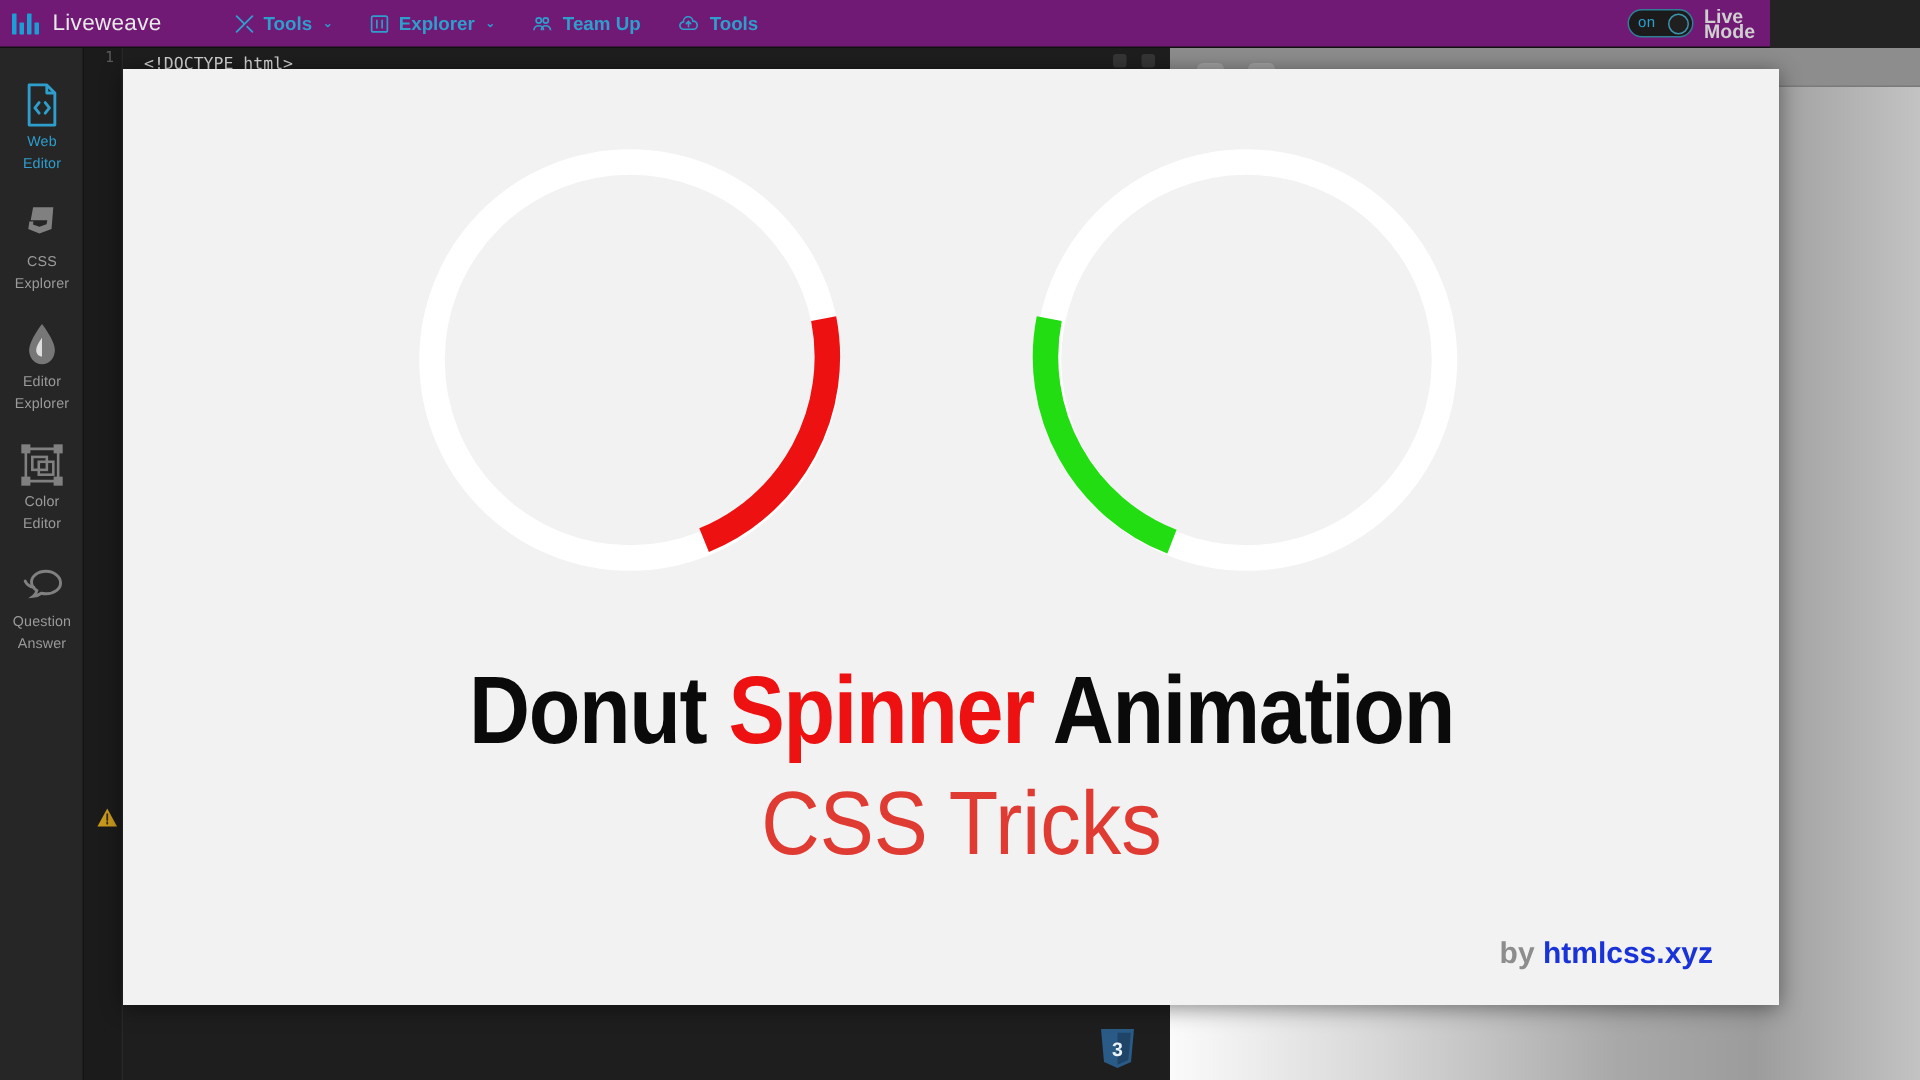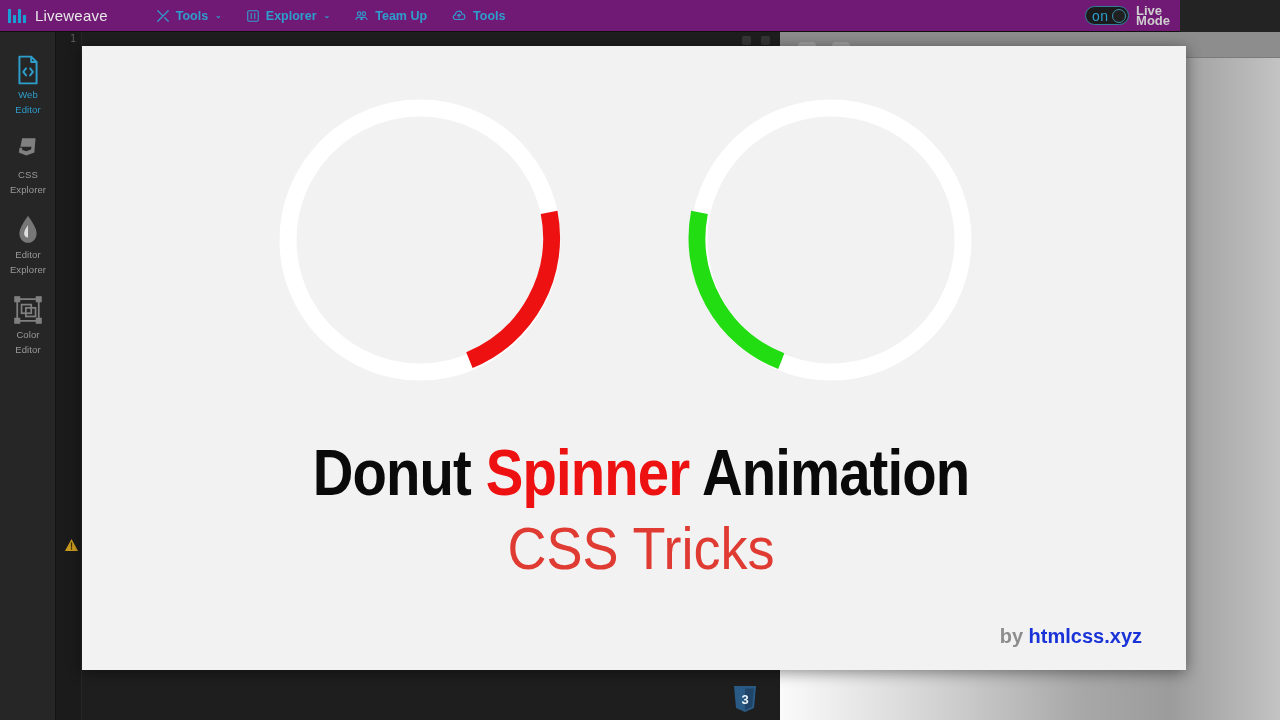--- a/index.html
+++ b/index.html
@@ -50,21 +50,21 @@
   #live-wrap {
     display:flex; align-items:center; gap:7px;
     margin-right:10px;
   }
   .toggle {
     width:44px; height:19px; border-radius:10px;
     border:1px solid #2f7f96; background:#1b1b1b;
     display:flex; align-items:center; justify-content:space-between;
     padding:0 2px; cursor:pointer;
   }
-  .toggle .on-txt { font-size:14px; color:#2e9ecd; margin-left:4px; letter-spacing:.3px; }
+  .toggle .on-txt { font-size:10px; color:#2e9ecd; margin-left:4px; letter-spacing:.3px; }
   .toggle .knob {
     width:14px; height:14px; border-radius:50%;
     border:1px solid #3e93ad; background:#202020;
   }
   .live-label {
     color:#cfcfcf; font-size:13px; line-height:10px; font-weight:bold;
   }
 
   
   #rail {
@@ -302,32 +302,45 @@
           <rect x="1" y="1" width="4" height="4" fill="#808080"></rect>
           <rect x="21" y="1" width="4" height="4" fill="#808080"></rect>
           <rect x="1" y="21" width="4" height="4" fill="#808080"></rect>
           <rect x="21" y="21" width="4" height="4" fill="#808080"></rect>
         </svg>
       </span>
       <span class="rail-label">Color</span>
       <span class="rail-label">Editor</span>
     </div>
 
+    <div class="rail-item">
+      <span class="rail-ico">
+        <svg width="28" height="26" viewBox="0 0 26 24" fill="none" stroke="#808080" stroke-width="1.8">
+          <path d="M15.5 3.5c-5 0-9 3-9 6.7 0 2.1 1.3 4 3.3 5.2-.2 1.4-1 2.6-2.3 3.6 2-.2 3.8-.9 5.1-1.9.9.2 1.9.3 2.9.3 5 0 9-3 9-6.7s-4-7.2-9-7.2z"></path>
+          <path d="M8 13.5c-2.6-.5-4.6-2-5.4-3.9" stroke-linecap="round"></path>
+        </svg>
+      </span>
+      <span class="rail-label">Question</span>
+      <span class="rail-label">Answer</span>
+    </div>
   </div>
 
   <div id="right-pane">
     <div id="right-topband">
       <span class="band-blob" style="left:18px;"></span>
       <span class="band-blob" style="left:52px;"></span>
     </div>
   </div>
 
   <div id="editor">
     <div id="ed-gutter">
       <div class="ln">1</div>
+    </div>
+    <div id="ed-code">
+      <div class="code-line">&lt;!DOCTYPE html&gt;</div>
     </div>
 
     <div id="ed-topright">
       <span class="dot-ico"></span>
       <span class="dot-ico"></span>
     </div>
 
     <div id="warn-ico">
       <svg width="15" height="14" viewBox="0 0 16 15">
         <path d="M8 1L15 14H1z" fill="#c99a1e"></path>

